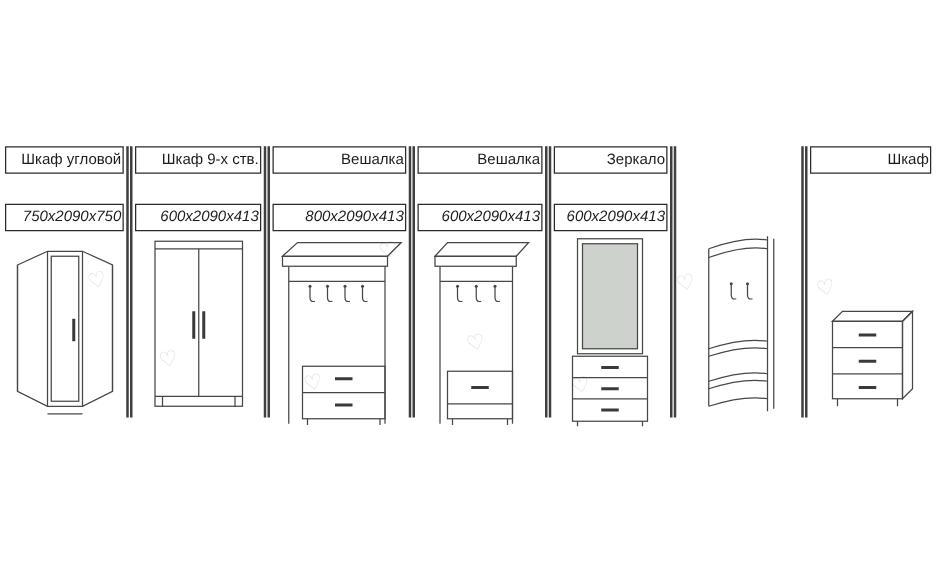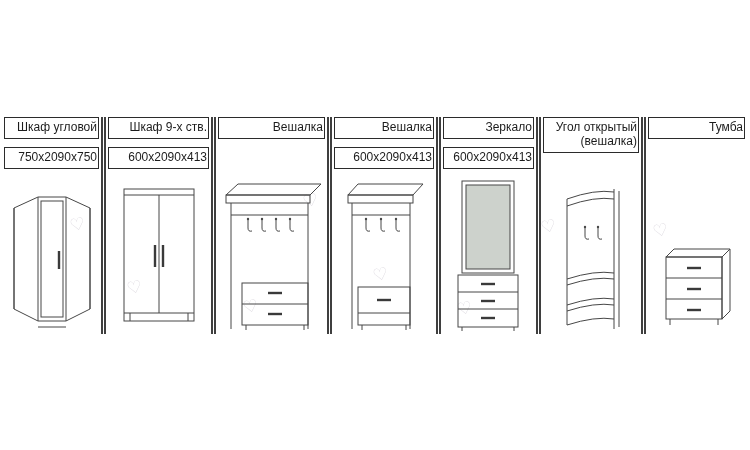--- a/index.html
+++ b/index.html
@@ -32,21 +32,21 @@
     height:217px;
   }
   .box {
     border:1px solid #2b2b2b;
     background:#ffffff;
     text-align:right;
     font-size:12px;
     line-height:1.15;
     padding:3px 1px;
   }
-  .dims { margin-top:8px; }
+  .dims { margin-top:24px;font-style:italic; }
   .drawing {
     flex:1;
     display:flex;
     align-items:flex-end;
     justify-content:center;
     padding-bottom:1px;
   }
   .sep {
     width:5px;
     margin:0 2px;
@@ -104,20 +104,21 @@
         <line class="ln" x1="68" y1="132" x2="68" y2="140"></line>
         <line class="hdl" x1="35" y1="64" x2="35" y2="86"></line>
         <line class="hdl" x1="43" y1="64" x2="43" y2="86"></line>
       </svg>
     </div>
   </div>
   <div class="sep"></div>
 
   <div class="column" style="width:107px">
     <div class="box title">Вешалка</div>
+    <div class="box dims">800х2090х413</div>
     <div class="drawing">
       <svg width="100" height="158" viewBox="0 0 100 158">
         <polygon class="ln" points="4,20 16,9 99,9 88,20"></polygon>
         <rect class="ln" x="4" y="20" width="84" height="8"></rect>
         <line class="ln" x1="9" y1="28" x2="9" y2="154"></line>
         <line class="ln" x1="86" y1="28" x2="86" y2="154"></line>
         <line class="ln" x1="9" y1="40" x2="86" y2="40"></line>
         <circle class="dot" cx="26" cy="44" r="1.2"></circle>
           <path class="ln" d="M26,44 v9 q0,4 4,3"></path>
         <circle class="dot" cx="40" cy="44" r="1.2"></circle>
@@ -177,21 +178,20 @@
         <line class="hdl" x1="30" y1="126" x2="44" y2="126"></line>
         <line class="hdl" x1="30" y1="143" x2="44" y2="143"></line>
         <line class="ln" x1="11" y1="152" x2="11" y2="156"></line>
         <line class="ln" x1="63" y1="152" x2="63" y2="156"></line>
       </svg>
     </div>
   </div>
   <div class="sep"></div>
 
   <div class="column" style="width:96px">
-    <div class="box title">Угол открытый (вешалка)</div>
     <div class="drawing">
       <svg width="68" height="150" viewBox="0 0 68 150">
         <line class="ln" x1="57" y1="6" x2="57" y2="146"></line>
         <line class="ln" x1="62" y1="8" x2="62" y2="144"></line>
         <line class="ln" x1="10" y1="16" x2="10" y2="142"></line>
         <path class="ln" d="M10,16 Q38,6 57,9"></path>
         <path class="ln" d="M10,23 Q38,13 57,16"></path>
         <circle class="dot" cx="28" cy="44" r="1.2"></circle>
           <path class="ln" d="M28,44 v9 q0,4 4,3"></path>
         <circle class="dot" cx="41" cy="44" r="1.2"></circle>
@@ -200,21 +200,21 @@
         <path class="ln" d="M10,102 Q38,93 57,96"></path>
         <path class="ln" d="M10,122 Q38,113 57,116"></path>
         <path class="ln" d="M10,128 Q38,119 57,122"></path>
         <path class="ln" d="M10,142 Q38,133 57,136"></path>
       </svg>
     </div>
   </div>
   <div class="sep"></div>
 
   <div class="column" style="width:97px">
-    <div class="box title">Тумба</div>
+    <div class="box title">Шкаф</div>
     <div class="drawing">
       <svg width="74" height="90" viewBox="0 0 74 90">
         <polygon class="ln" points="6,14 14,6 70,6 62,14"></polygon>
         <polygon class="ln" points="62,14 70,6 70,68 62,76"></polygon>
         <rect class="ln" x="6" y="14" width="56" height="62"></rect>
         <line class="ln" x1="6" y1="35" x2="62" y2="35"></line>
         <line class="ln" x1="6" y1="56" x2="62" y2="56"></line>
         <line class="hdl" x1="27" y1="25" x2="41" y2="25"></line>
         <line class="hdl" x1="27" y1="46" x2="41" y2="46"></line>
         <line class="hdl" x1="27" y1="67" x2="41" y2="67"></line>

